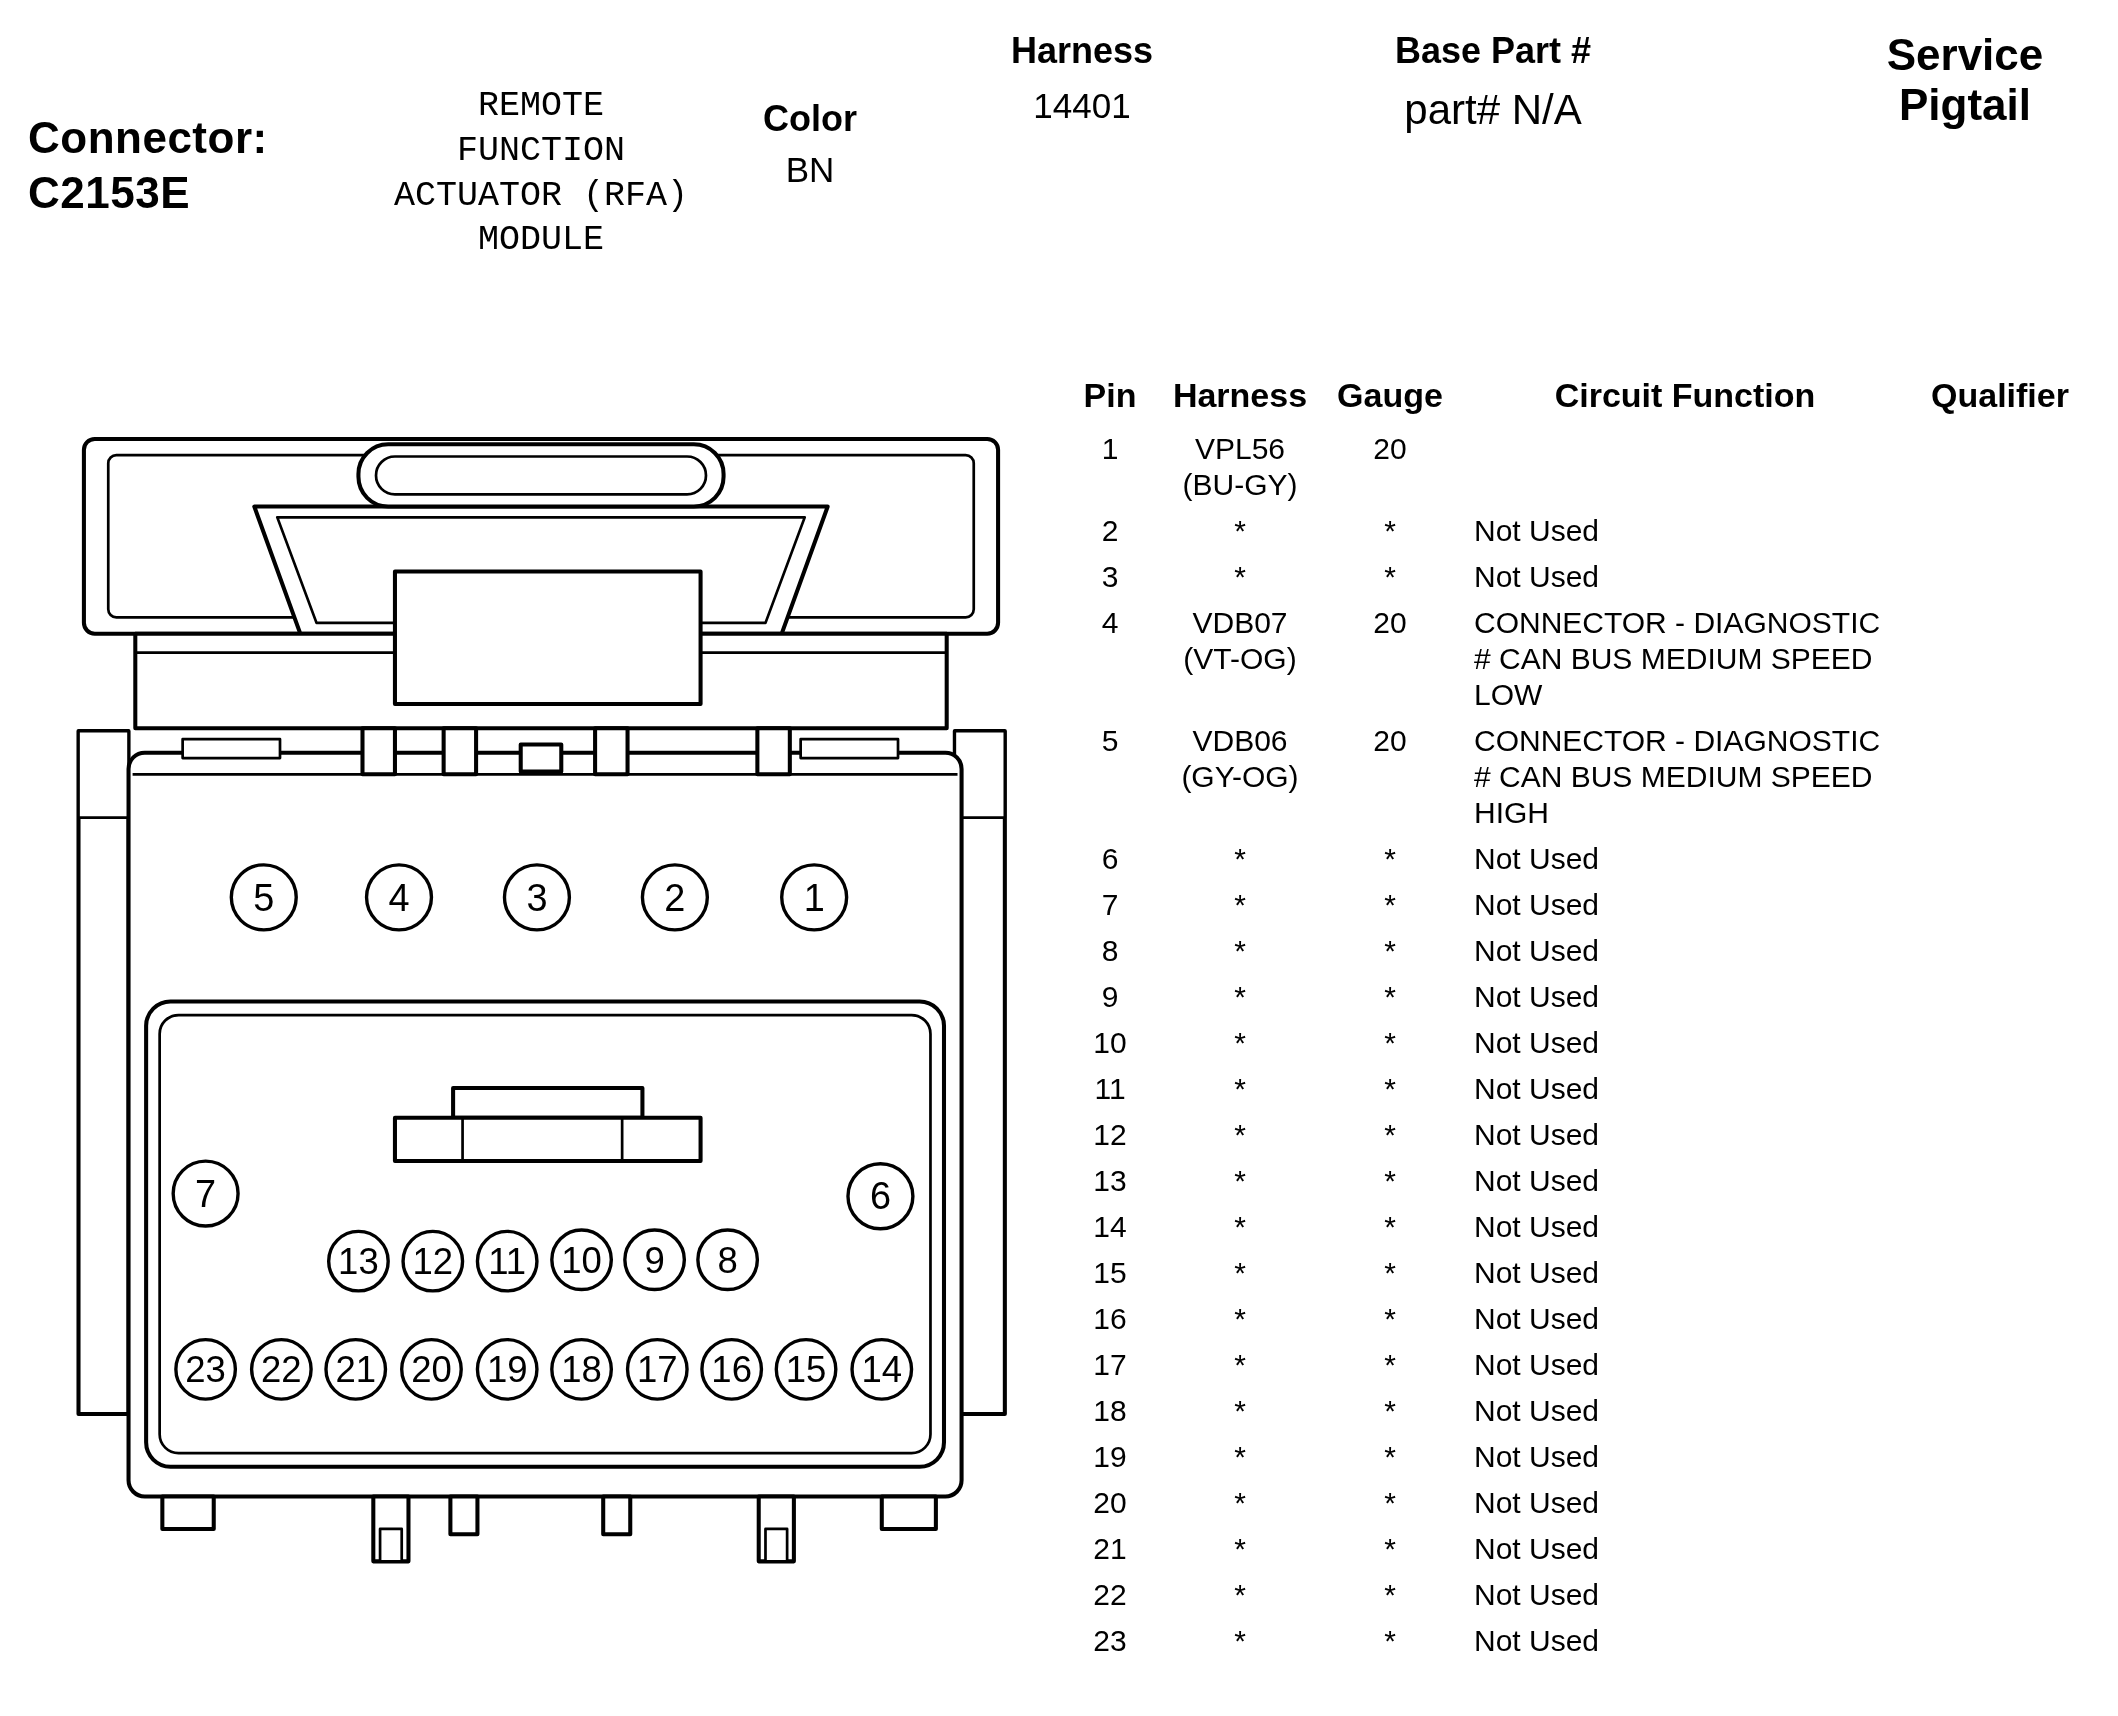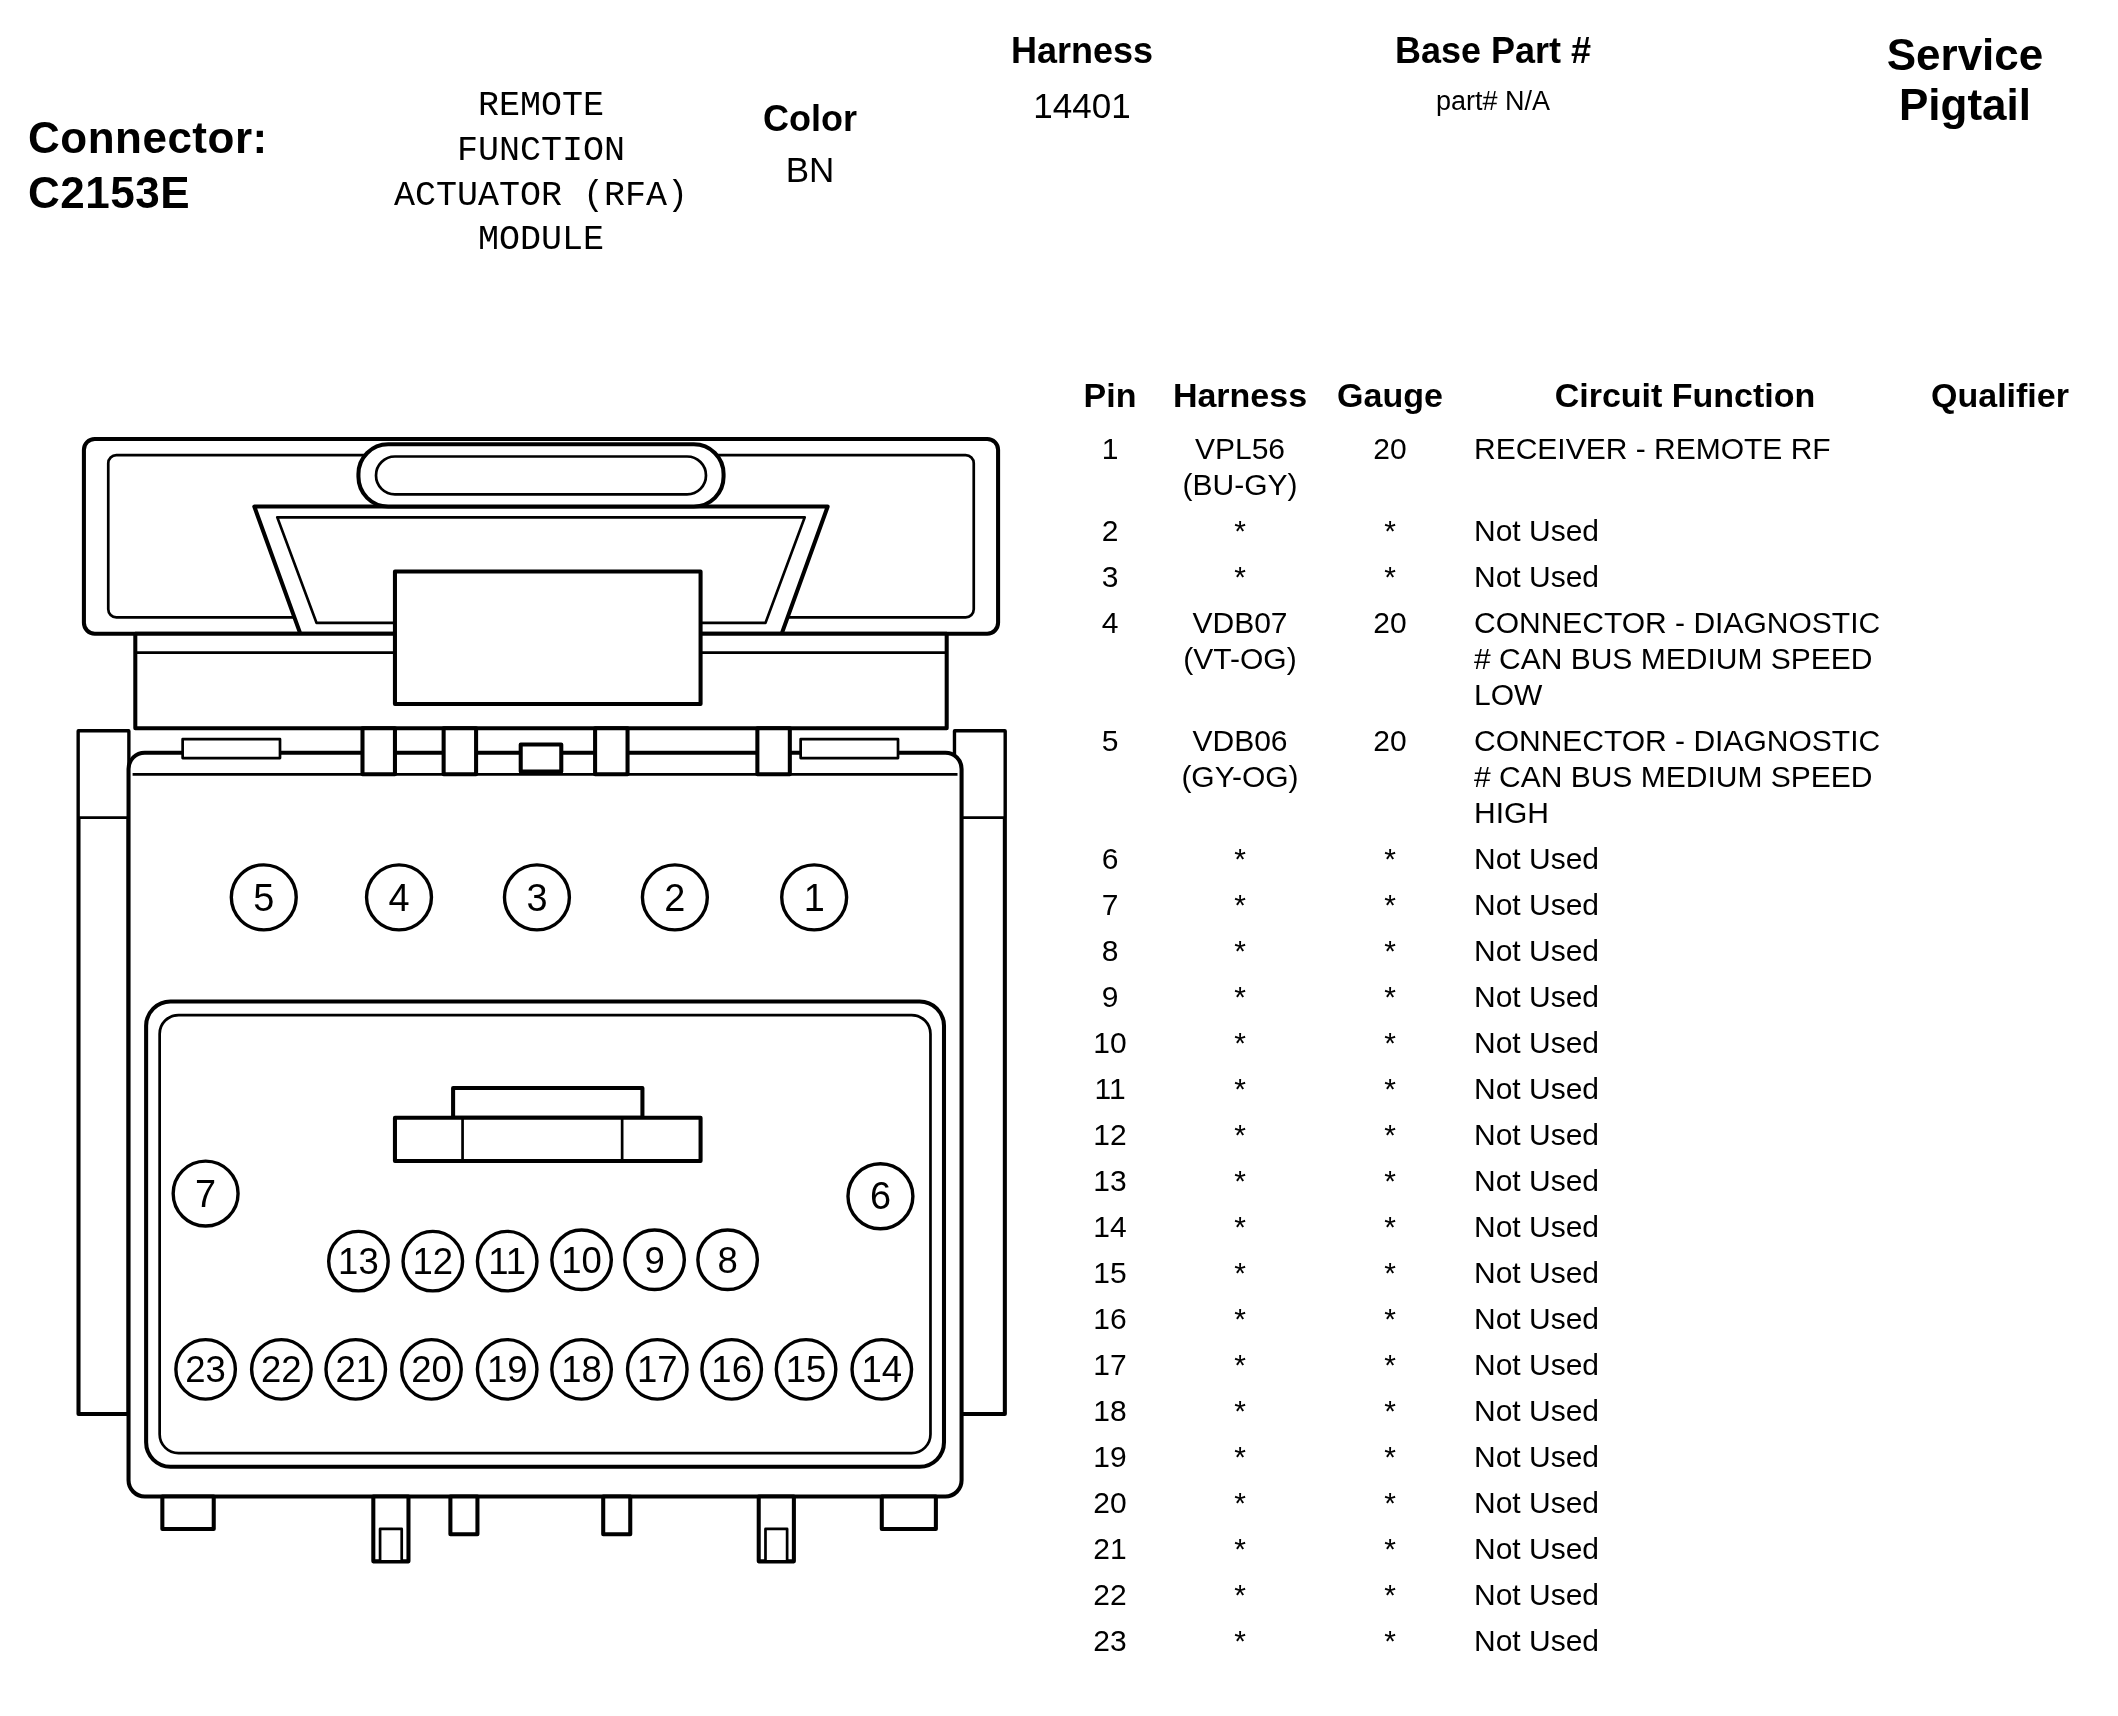--- a/index.html
+++ b/index.html
@@ -13,21 +13,21 @@
   .desc-label   { left:331px; top:30px;  width:420px; font-size:36px; font-weight:700; text-align:center; }
   .desc-value   { left:331px; top:84px;  width:420px; font-size:35px; line-height:1.28; text-align:center; white-space:pre-line;font-family:Liberation Mono, monospace; }
   .color-block  { left:740px; top:98px;  width:140px; text-align:center; }
   .color-block .lbl { font-size:36px; font-weight:700; }
   .color-block .val { font-size:35px; margin-top:10px; }
   .harness-block { left:972px; top:30px; width:220px; text-align:center; }
   .harness-block .lbl { font-size:36px; font-weight:700; }
   .harness-block .val { font-size:35px; margin-top:14px; }
   .basepart-block { left:1358px; top:30px; width:270px; text-align:center; }
   .basepart-block .lbl { font-size:36px; font-weight:700; }
-  .basepart-block .val { font-size:27px; margin-top:14px; }
+  .basepart-block .val { font-size:42px; margin-top:14px; }
   .pigtail-block { left:1830px; top:30px; width:270px; text-align:center; font-size:44px; font-weight:700; }
 
   .pin-table { left:1060px; top:376px; width:1040px; }
   .thead, .trow {
     display:grid;
     grid-template-columns:100px 160px 140px 450px 180px;
     align-items:start;
   }
   .thead { font-size:34px; font-weight:700; margin-bottom:16px; }
   .thead > div { text-align:center; }
@@ -234,21 +234,20 @@
       <div>Gauge</div>
       <div>Circuit Function</div>
       <div>Qualifier</div>
     </div>
     <div>
   <div class="trow">
     <div class="cell c-pin">1</div>
     <div class="cell c-circuit">VPL56
 (BU-GY)</div>
     <div class="cell c-gauge">20</div>
-    <div class="cell c-func">RECEIVER - REMOTE RF</div>
     <div class="cell c-qual"></div>
   </div>
 
   <div class="trow">
     <div class="cell c-pin">2</div>
     <div class="cell c-circuit">*</div>
     <div class="cell c-gauge">*</div>
     <div class="cell c-func">Not Used</div>
     <div class="cell c-qual"></div>
   </div>

